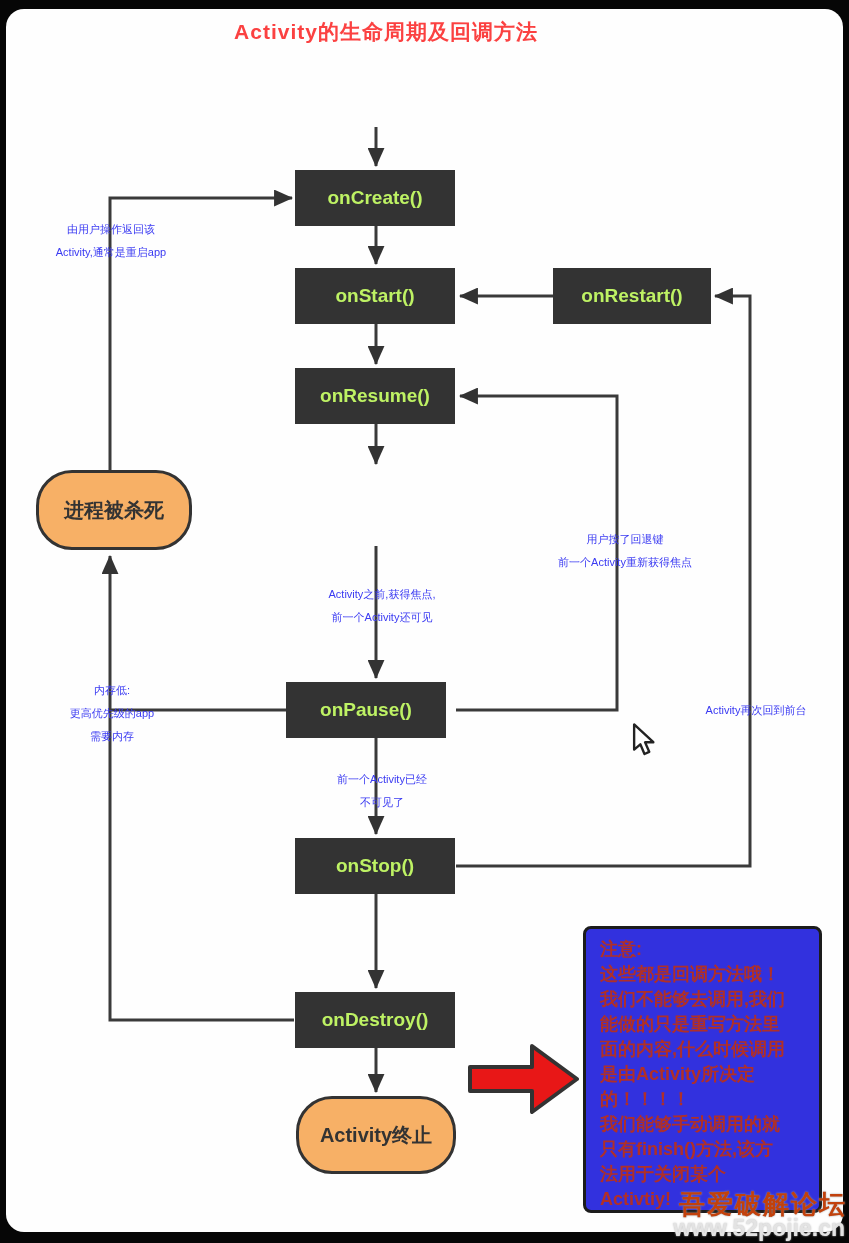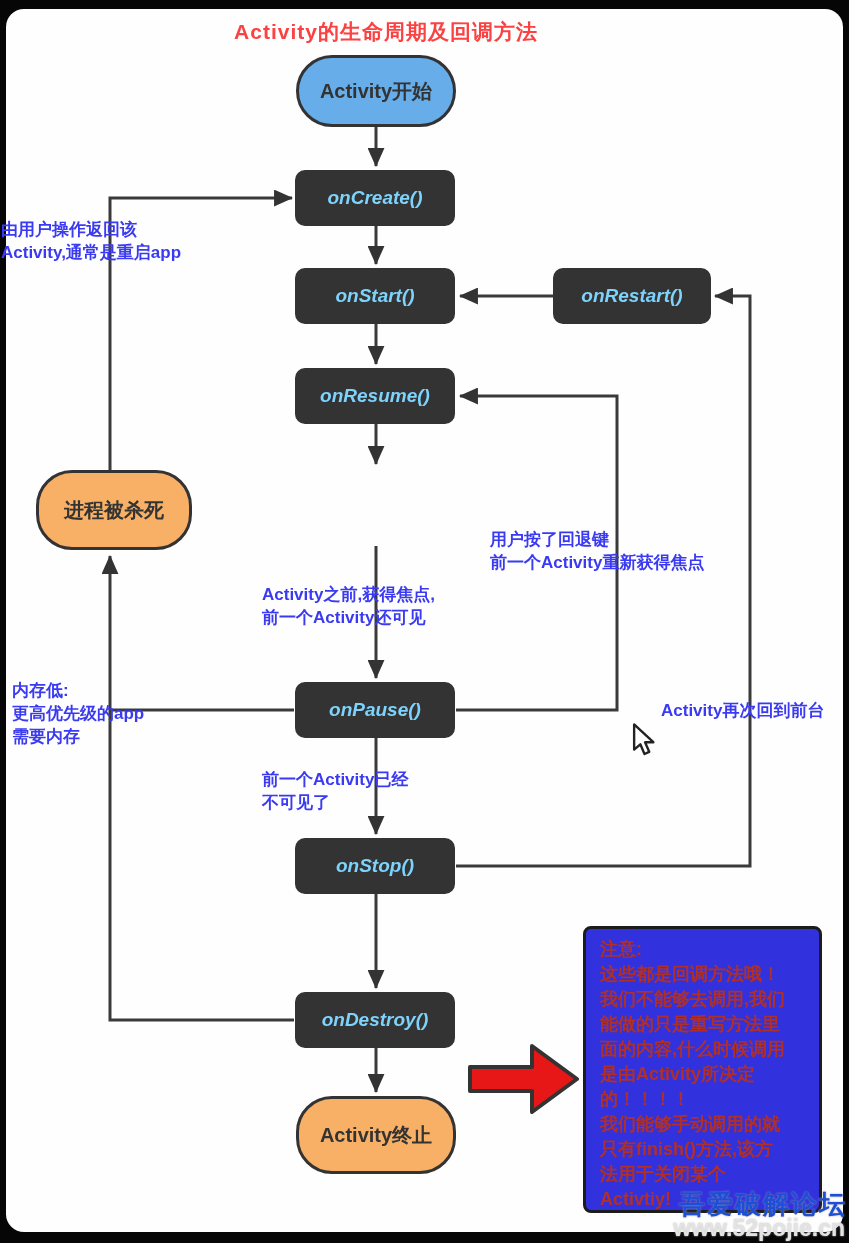--- a/index.html
+++ b/index.html
@@ -9,32 +9,32 @@
   }
   html,body{margin:0;padding:0;background:#000;}
   body{font-family:"Liberation Sans","DejaVu Sans",sans-serif;}
   .stage{position:relative;width:849px;height:1243px;background:#060606;overflow:hidden;}
   .canvas{position:absolute;left:6px;top:9px;width:837px;height:1223px;background:#fefefe;border-radius:18px;}
   .wires{position:absolute;left:0;top:0;width:837px;height:1223px;}
   .title{position:absolute;left:0;top:9px;width:760px;text-align:center;
          font-size:21px;font-weight:bold;color:var(--title-red);letter-spacing:1px;}
   .node{position:absolute;display:flex;align-items:center;justify-content:center;
         font-weight:bold;box-sizing:border-box;}
-  .darkbox{background:var(--box-dark);color:#7dd3fc;border-radius:10px;font-size:19px;font-style:italic;}
+  .darkbox{background:var(--box-dark);color:#bef264;border-radius:0;font-size:19px;}
   .pill{border:3px solid #333;border-radius:36px;color:#333;font-size:20px;}
   .pill-blue{background:var(--pill-blue);}
   .pill-green{background:var(--pill-green);}
   .pill-orange{background:var(--pill-orange);}
-  .ann{position:absolute;color:var(--annotation-blue);font-weight:bold;font-size:17px;
-       line-height:23px;white-space:nowrap;}
+  .ann{position:absolute;color:var(--annotation-blue);font-weight:normal;font-size:11px;
+       line-height:23px;text-align:center;white-space:nowrap;}
   .ann span{display:block;}
   .note{position:absolute;left:577px;top:917px;width:239px;height:287px;background:var(--note-bg);
         border:3px solid #1c1c1c;border-radius:8px;box-sizing:border-box;padding:8px 6px 0 14px;}
   .note span{display:block;color:var(--note-text);font-weight:bold;font-size:18px;line-height:25px;white-space:nowrap;}
-  .watermark{position:absolute;text-align:right;font-weight:bold;color:#1d4ed8;
+  .watermark{position:absolute;text-align:right;font-weight:bold;color:#c2410c;
              text-shadow:0 0 2px #9a9a9a;}
   .wm1{right:-4px;top:1178px;font-size:26px;letter-spacing:2px;width:400px;}
   .wm2{right:-2px;top:1206px;font-size:23px;color:#e3e3e3;text-shadow:0 0 2px #bbb;width:400px;}
 </style>
 </head>
 <body>
 
 <div class="stage">
   <div class="canvas">
 
@@ -57,26 +57,25 @@
         <path d="M456,866 L750,866 L750,296 L715,296" marker-end="url(#ah)"></path>
         <path d="M456,710 L617,710 L617,396 L460,396" marker-end="url(#ah)"></path>
         <path d="M294,710 L110,710"></path>
         <path d="M294,1020 L110,1020 L110,556" marker-end="url(#ah)"></path>
         <path d="M110,470 L110,198 L292,198" marker-end="url(#ah)"></path>
       </g>
     </svg>
 
     <div class="title">Activity的生命周期及回调方法</div>
 
-    <div class="node pill pill-blue" style="left:290px;top:46px;width:160px;height:72px;">Activity开始</div>
     <div class="node darkbox" style="left:289px;top:161px;width:160px;height:56px;">onCreate()</div>
     <div class="node darkbox" style="left:289px;top:259px;width:160px;height:56px;">onStart()</div>
     <div class="node darkbox" style="left:547px;top:259px;width:158px;height:56px;">onRestart()</div>
     <div class="node darkbox" style="left:289px;top:359px;width:160px;height:56px;">onResume()</div>
-    <div class="node darkbox" style="left:289px;top:673px;width:160px;height:56px;">onPause()</div>
+    <div class="node darkbox" style="left:280px;top:673px;width:160px;height:56px;">onPause()</div>
     <div class="node darkbox" style="left:289px;top:829px;width:160px;height:56px;">onStop()</div>
     <div class="node darkbox" style="left:289px;top:983px;width:160px;height:56px;">onDestroy()</div>
     <div class="node pill pill-orange" style="left:290px;top:1087px;width:160px;height:78px;">Activity终止</div>
     <div class="node pill pill-orange" style="left:30px;top:461px;width:156px;height:80px;">进程被杀死</div>
 
     <div class="ann" style="left:-5px;top:209px;width:220px;">
       <span>由用户操作返回该</span>
       <span>Activity,通常是重启app</span>
     </div>
     <div class="ann" style="left:484px;top:519px;width:270px;">

